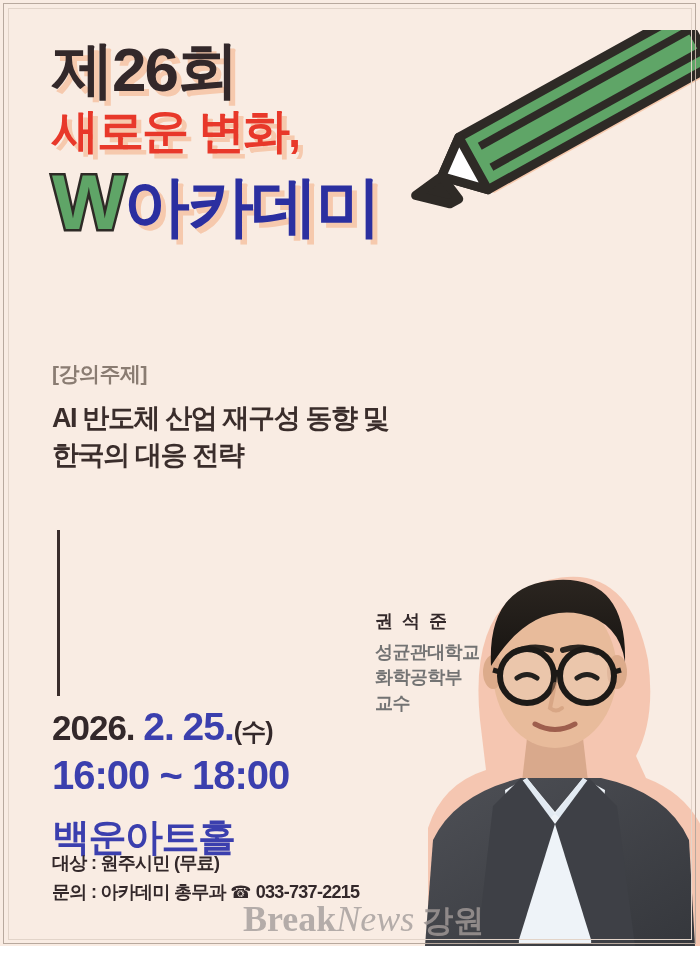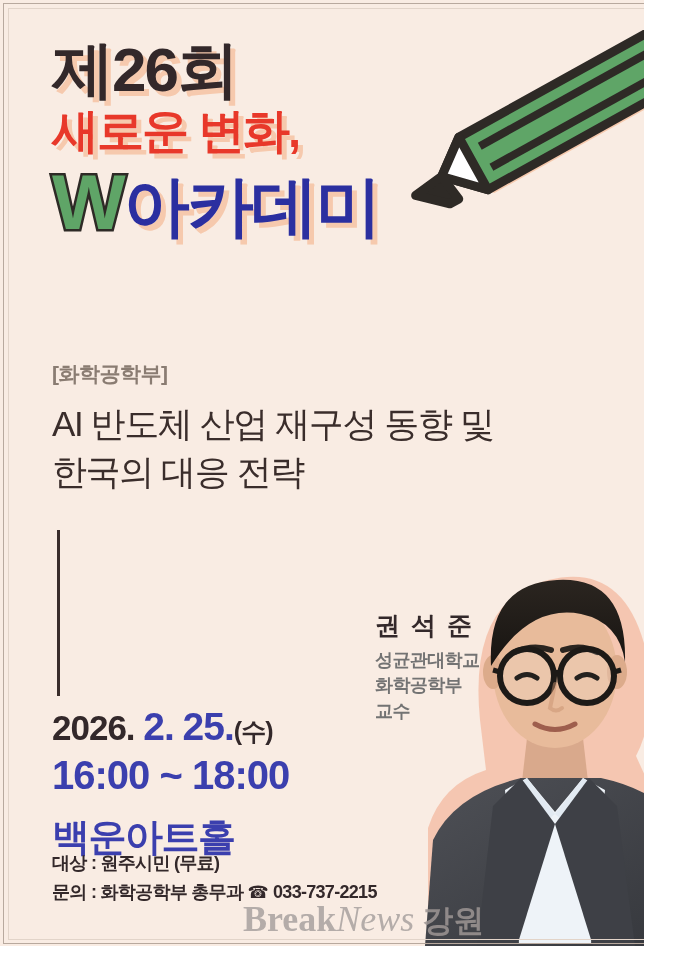--- a/index.html
+++ b/index.html
@@ -7,21 +7,21 @@
     margin: 0;
     padding: 0;
     background: #ffffff;
   }
   body {
     font-family: "Liberation Sans", "DejaVu Sans", sans-serif;
   }
 
   #poster {
     position: relative;
-    width: 644px;
+    width: 700px;
     height: 953px;
     background: #f9ece3;
     overflow: hidden;
     box-sizing: border-box;
   }
 
   
   .frame-outer {
     position: absolute;
     left: 3px; top: 3px;
@@ -114,22 +114,22 @@
     width: 600px;
   }
   .topic-label {
     font-size: 21px;
     font-weight: 700;
     color: #8a7c72;
     letter-spacing: -0.5px;
     margin-bottom: 12px;
   }
   .topic-title {
-    font-size: 35px;
-    font-weight: 400;
+    font-size: 27px;
+    font-weight: 700;
     color: #3a2d2b;
     letter-spacing: -1.4px;
     line-height: 1.36;
   }
 
   
   .v-rule {
     position: absolute;
     left: 57px;
     top: 530px;
@@ -152,21 +152,21 @@
 
   
   .speaker-block {
     position: absolute;
     left: 375px;
     top: 612px;
     z-index: 30;
     width: 130px;
   }
   .speaker-name {
-    font-size: 25px;
+    font-size: 18px;
     font-weight: 900;
     color: #33282a;
     letter-spacing: 2px;
     line-height: 1.1;
     margin-bottom: 8px;
   }
   .speaker-affil {
     font-size: 18px;
     font-weight: 800;
     color: #737373;
@@ -286,21 +286,21 @@
 
   <div class="headline">
     <div class="line-1">제26회</div>
     <div class="line-2">새로운 변화,</div>
     <div class="line-3">
       <span class="mark-w">W</span><span class="word-academy">아카데미</span>
     </div>
   </div>
 
   <div class="topic-block">
-    <div class="topic-label">[화학공학부]</div>
+    <div class="topic-label">[강의주제]</div>
     <div class="topic-title">
       <div>AI 반도체 산업 재구성 동향 및</div>
       <div>한국의 대응 전략</div>
     </div>
   </div>
 
   <div class="v-rule"></div>
 
   <div class="portrait-wrap">
     <svg width="315" height="426" viewBox="0 0 315 426" xmlns="http://www.w3.org/2000/svg">
@@ -378,21 +378,21 @@
       <span class="date-accent">2.</span>
       <span class="date-accent">25.</span><span class="date-dow">(수)</span>
     </div>
     <div class="time-row">16:00 ~ 18:00</div>
     <div class="venue-row">백운아트홀</div>
   </div>
 
   <div class="info-block">
     <div class="info-row">대상 : 원주시민 (무료)</div>
     <div class="info-row">
-      <span>문의 : 화학공학부 총무과</span>
+      <span>문의 : 아카데미 총무과</span>
       <span class="tel-glyph">☎</span>
       <span>033-737-2215</span>
     </div>
   </div>
 
   <div class="watermark">
     <span class="wm-break">Break</span><span class="wm-news">News</span><span class="wm-kw">강원</span>
   </div>
 
   <div class="frame-outer"></div>

